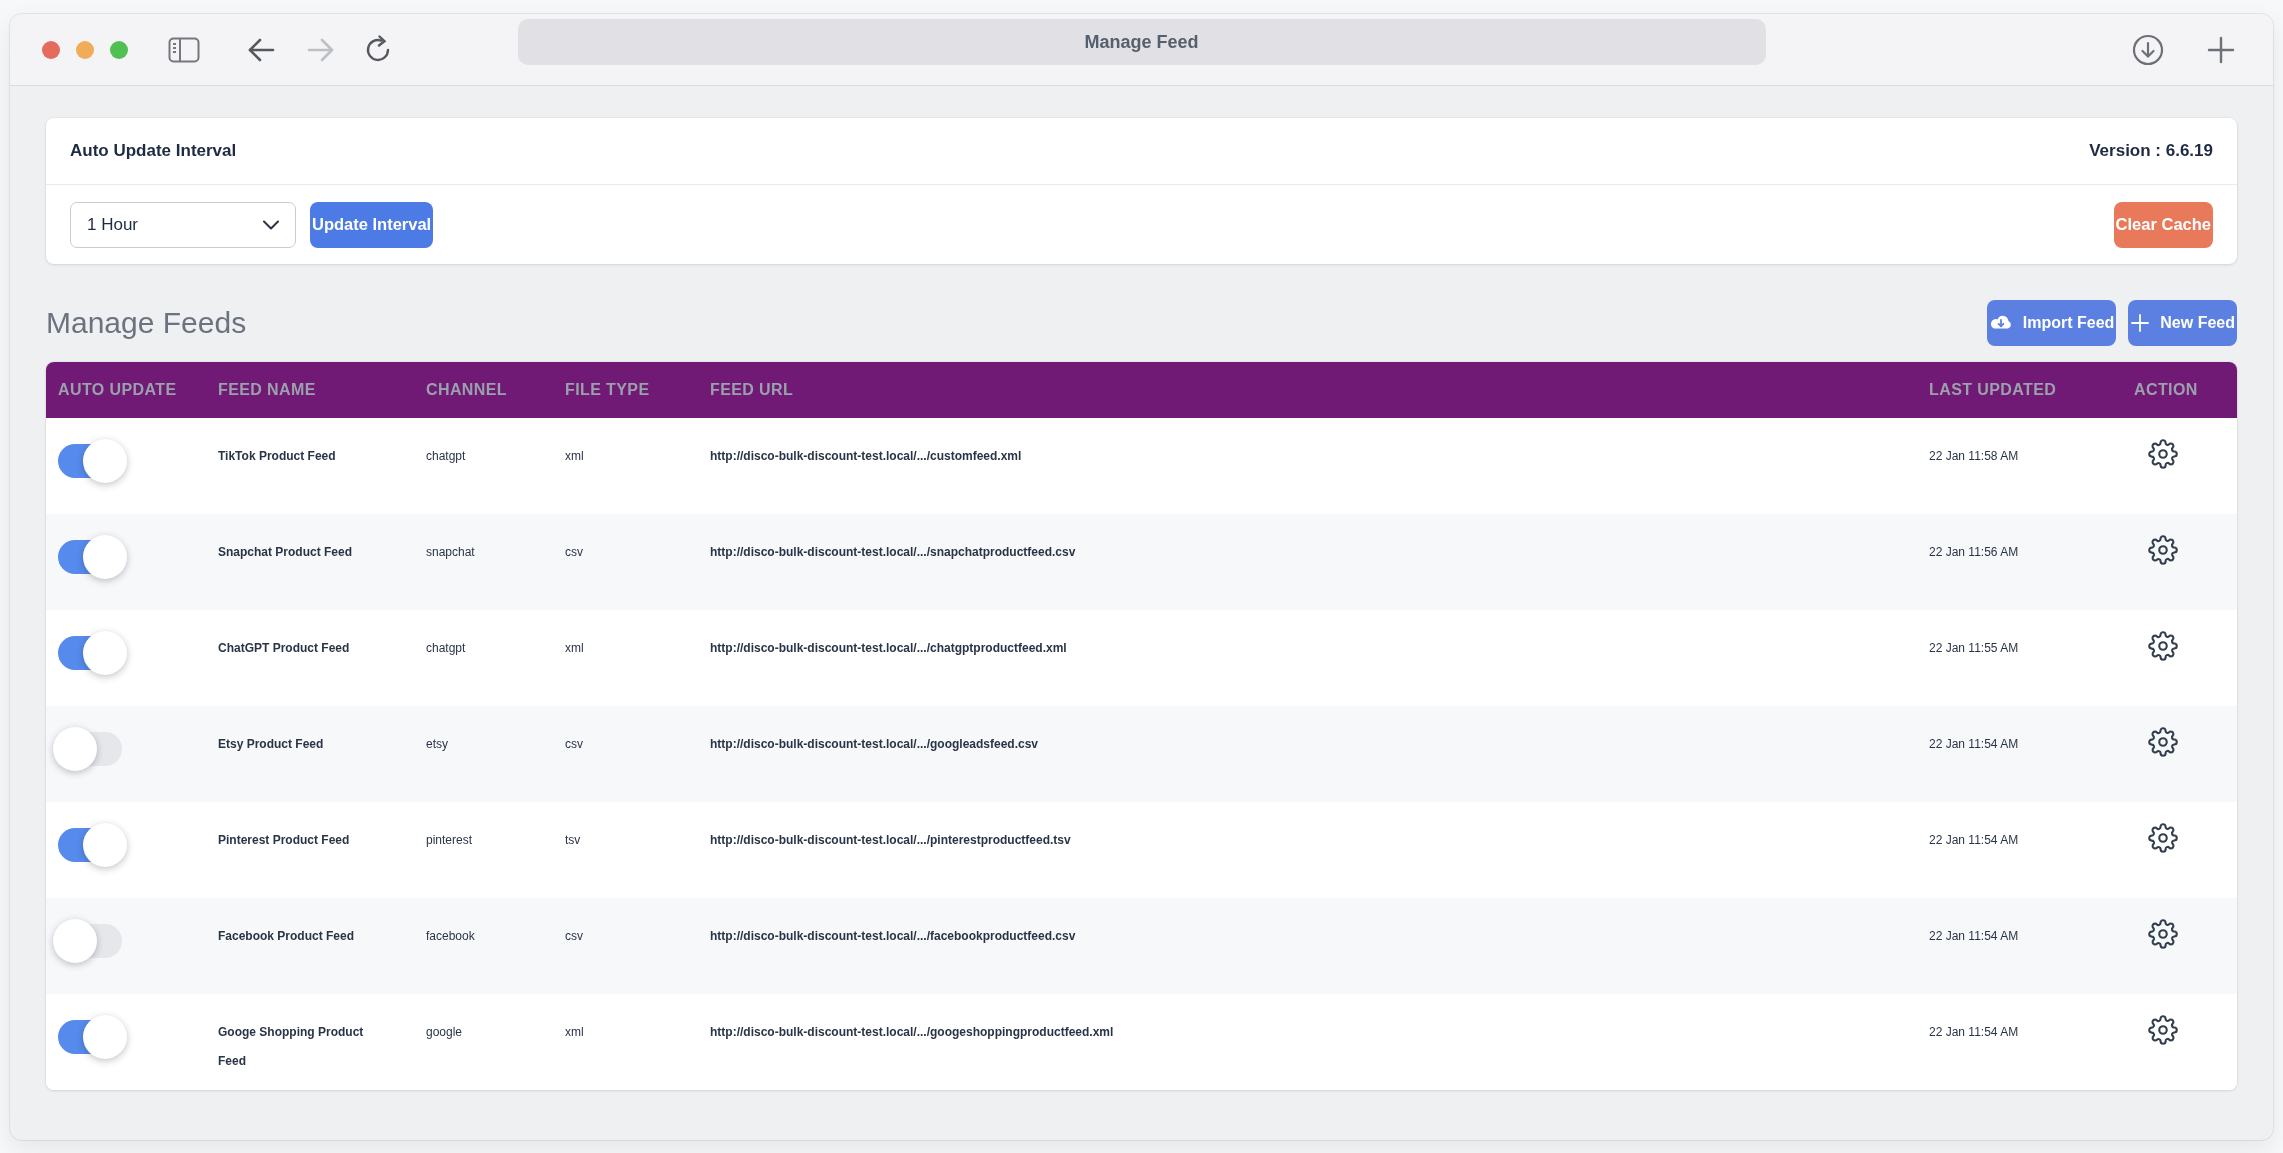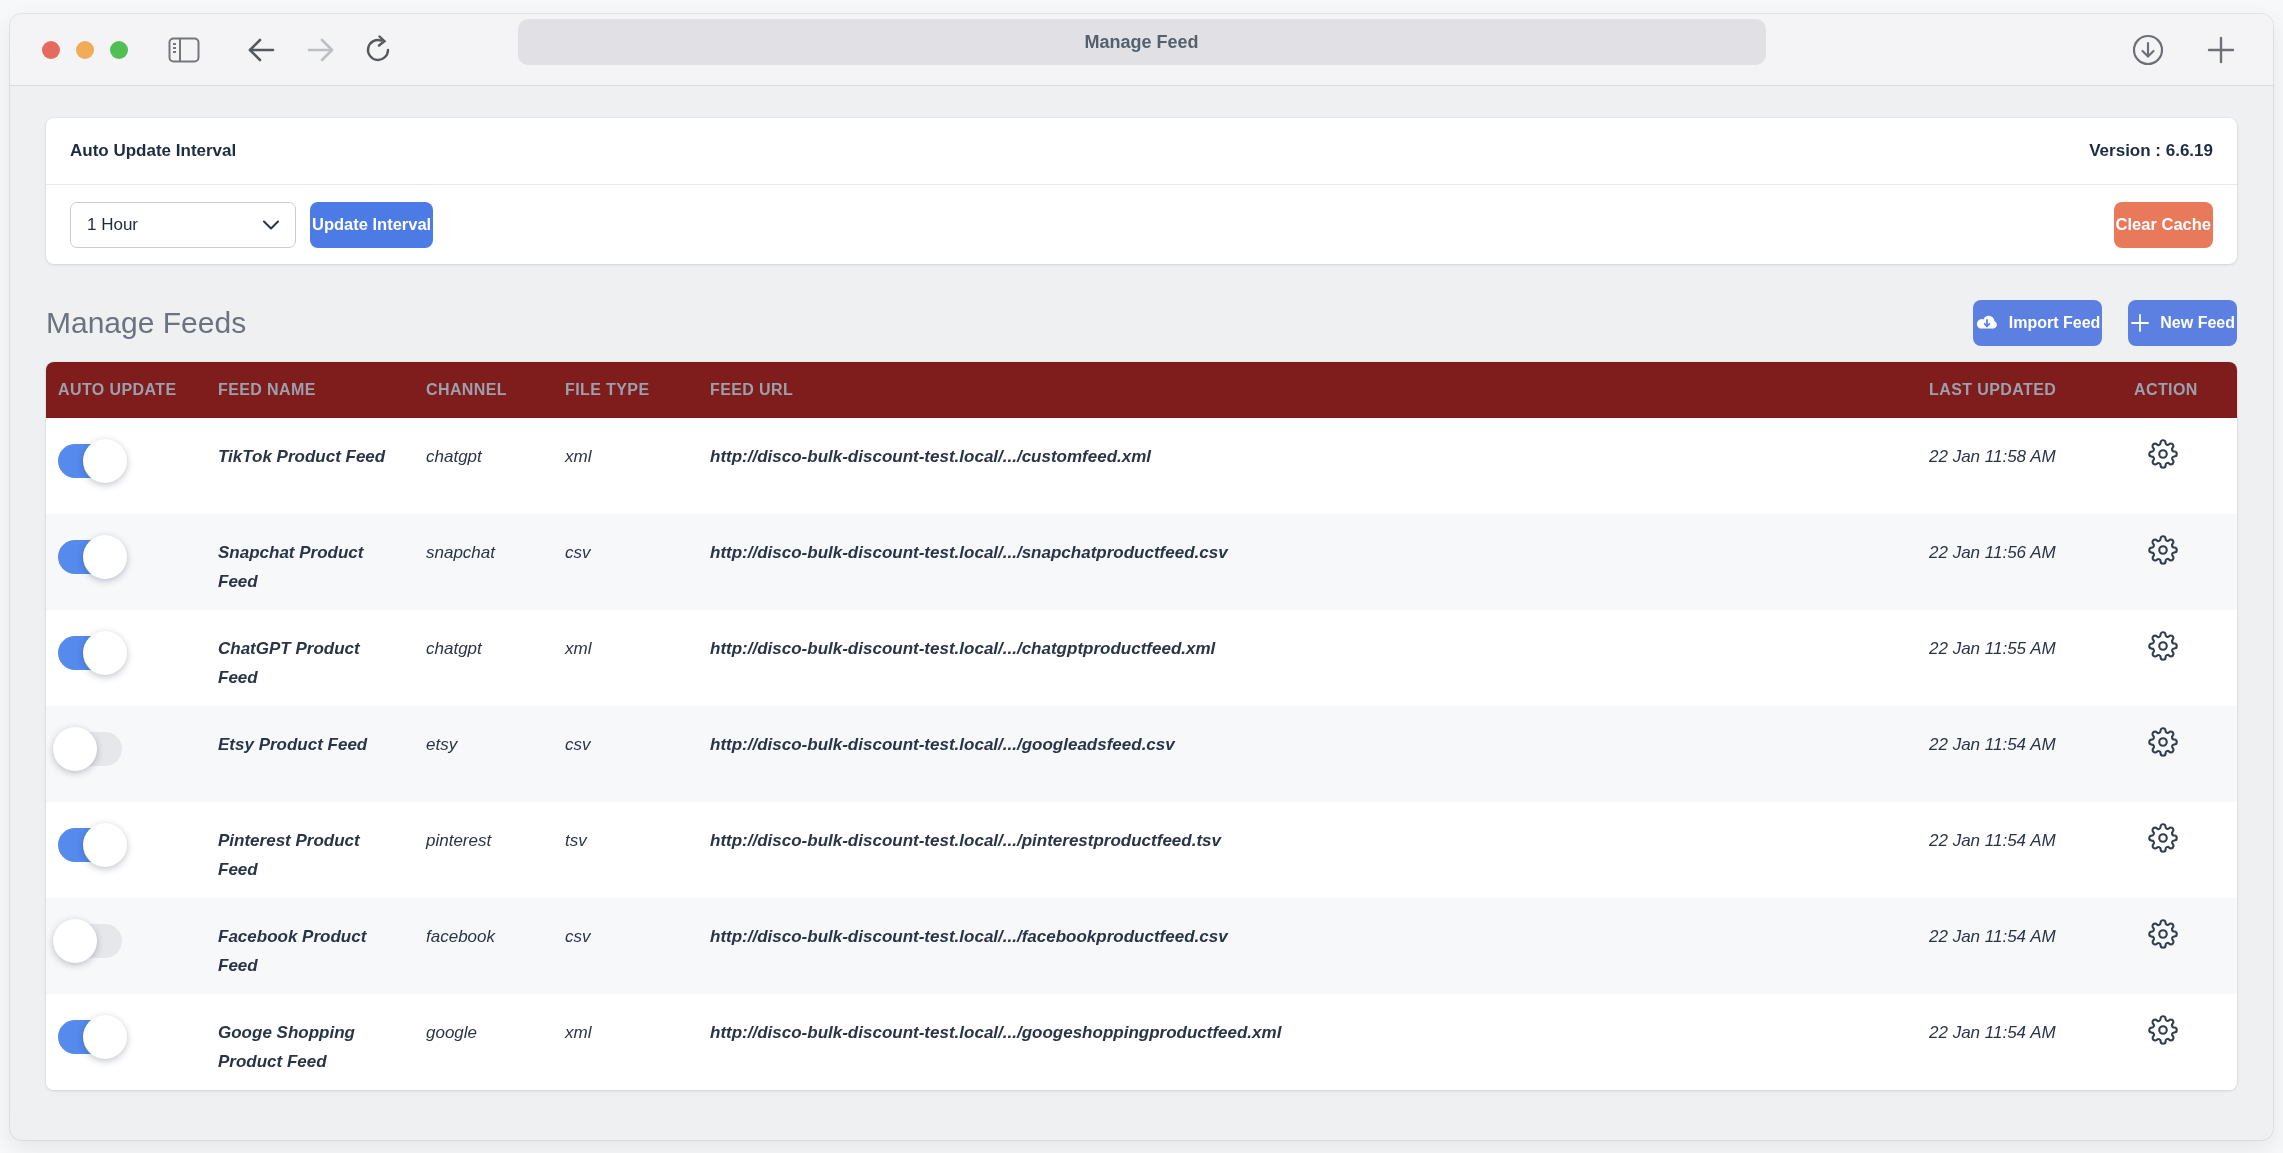--- a/index.html
+++ b/index.html
@@ -64,36 +64,36 @@
     font-family:inherit;
   }
   .btn-update { background:#4d7be6; margin-left:14px; }
   .btn-clear  { background:#e8795b; margin-left:auto;justify-content:center; }
   
   .feeds-bar {
     display:flex; align-items:center; justify-content:space-between;
     margin-top:36px; margin-bottom:16px;
   }
   .feeds-title { font-size:30px; font-weight:400; color:#6b7280; }
-  .feeds-actions { display:flex; gap:26px; }
+  .feeds-actions { display:flex; gap:12px; }
   .btn-feed { background:#5b80e1; height:46px; font-size:16px; }
   
   .table-card { overflow:hidden; margin-bottom:40px; }
   .grid-cols {
     display:grid;
     grid-template-columns:160px 208px 139px 145px 1219px 205px 1fr;
     padding-left:12px;
   }
   .thead {
-    background:#7f1d1d; height:56px; align-items:center;
+    background:#701a75; height:56px; align-items:center;
     color:#9ba1ac; font-size:16px; font-weight:700; letter-spacing:0.4px;
   }
   .trow { min-height:96px; padding-top:24px; padding-bottom:14px; background:#fff; }
   .trow:nth-child(even) { background:#f7f8fa; }
-  .cell { font-size:17px; color:#2a3447; line-height:29px;font-style:italic; }
+  .cell { font-size:12px; color:#2a3447; line-height:29px; }
   .cell.name { font-weight:700; padding-right:34px; }
   .cell.url  { font-weight:700; padding-right:30px; }
   .cell-toggle { padding-top:2px; }
   .cell-action { padding-left:14px; margin-top:-3px; }
   
   .toggle {
     width:64px; height:34px; border-radius:17px; background:#e6e7eb;
     position:relative; cursor:pointer;
   }
   .toggle .knob {

